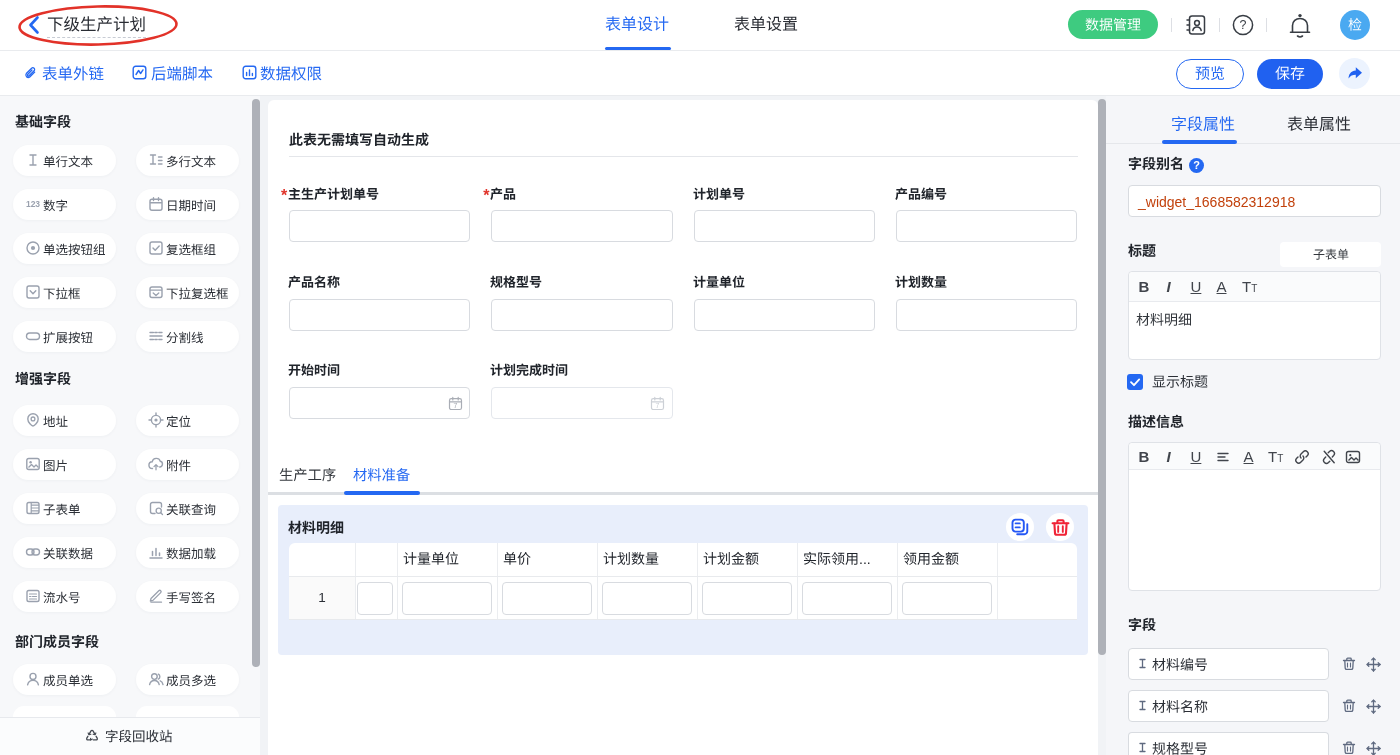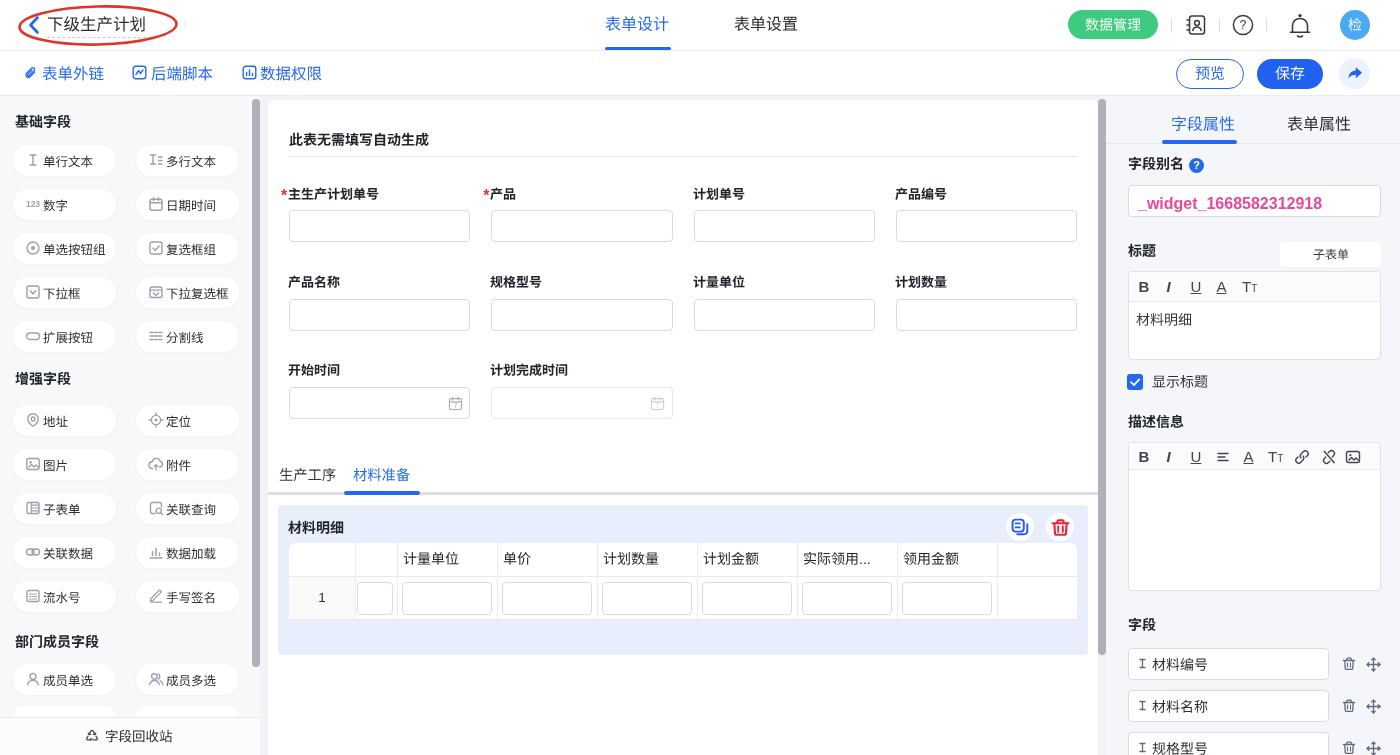--- a/index.html
+++ b/index.html
@@ -447,21 +447,21 @@
       <path fill="currentColor" transform="translate(0,15.7) scale(0.016,-0.016)" d="M252 -79C275 -64 312 -51 591 38C587 54 581 83 579 104L335 31V251C395 292 449 337 492 385C570 175 710 23 917 -46C928 -26 950 3 967 19C868 48 783 97 714 162C777 201 850 253 908 302L846 346C802 303 732 249 672 207C628 259 592 319 566 385H934V450H536V539H858V601H536V686H902V751H536V840H460V751H105V686H460V601H156V539H460V450H65V385H397C302 300 160 223 36 183C52 168 74 140 86 122C142 142 201 170 258 203V55C258 15 236 -2 219 -11C231 -27 247 -61 252 -79Z M1221 437H1459V329H1221ZM1536 437H1785V329H1536ZM1221 603H1459V497H1221ZM1536 603H1785V497H1536ZM1709 836C1686 785 1645 715 1609 667H1366L1407 687C1387 729 1340 791 1299 836L1236 806C1272 764 1311 707 1333 667H1148V265H1459V170H1054V100H1459V-79H1536V100H1949V170H1536V265H1861V667H1693C1725 709 1760 761 1790 809Z M2214 736H2811V647H2214ZM2140 796V504C2140 344 2131 121 2032 -36C2051 -43 2084 -62 2098 -74C2200 90 2214 334 2214 504V587H2886V796ZM2360 381H2537V310H2360ZM2605 381H2787V310H2605ZM2668 120 2698 76 2605 73V150H2832V-12C2832 -22 2829 -26 2817 -26C2805 -27 2768 -27 2724 -25C2731 -41 2740 -62 2743 -79C2806 -79 2847 -79 2871 -70C2896 -60 2902 -45 2902 -12V204H2605V261H2858V429H2605V488C2694 495 2778 505 2843 517L2798 563C2678 540 2453 527 2271 524C2278 511 2285 489 2287 475C2366 475 2453 478 2537 483V429H2292V261H2537V204H2252V-81H2321V150H2537V71L2361 65L2365 8C2463 12 2596 19 2729 26L2755 -22L2802 -4C2784 32 2746 91 2713 134Z M3172 840V-79H3247V840ZM3080 650C3073 569 3055 459 3028 392L3087 372C3113 445 3131 560 3137 642ZM3254 656C3283 601 3313 528 3323 483L3379 512C3368 554 3337 625 3307 679ZM3334 27V-44H3949V27H3697V278H3903V348H3697V556H3925V628H3697V836H3621V628H3497C3510 677 3522 730 3532 782L3459 794C3436 658 3396 522 3338 435C3356 427 3390 410 3405 400C3431 443 3454 496 3474 556H3621V348H3409V278H3621V27Z"></path>
     </svg>
 <div style="left:1106px;top:143px;width:294px;height:1px;background:#e5e7eb"></div>
 <div style="left:1162px;top:140px;width:75px;height:4px;background:#2468f2;border-radius:2px"></div>
 <svg class="t" style="left:1128px;top:155.3px;width:57px;height:19px;color:#20242b;" viewBox="0 0 57 19">
       <path fill="currentColor" transform="translate(0,13.7) scale(0.014,-0.014)" d="M435 366V313H63V199H435V50C435 36 429 32 409 32C389 32 313 32 252 34C272 2 296 -52 304 -88C387 -88 451 -86 498 -68C548 -50 563 -17 563 47V199H938V313H563V329C648 378 727 443 786 504L706 566L678 560H234V449H557C519 418 476 387 435 366ZM404 821C418 802 431 778 442 755H67V525H185V642H807V525H931V755H585C571 787 548 827 524 857Z M1522 811V688C1522 617 1511 533 1414 471C1434 457 1473 422 1492 400H1457V299H1554L1493 284C1522 211 1558 148 1603 94C1543 54 1472 26 1392 9C1415 -16 1442 -63 1453 -94C1542 -69 1620 -35 1687 13C1747 -33 1817 -67 1900 -90C1916 -59 1949 -11 1974 13C1897 29 1831 55 1775 90C1841 163 1889 257 1918 379L1843 404L1823 400H1506C1610 473 1632 591 1632 685V709H1731V578C1731 484 1749 445 1845 445C1858 445 1888 445 1902 445C1923 445 1945 445 1960 451C1956 477 1953 516 1951 544C1938 540 1915 537 1901 537C1891 537 1866 537 1856 537C1843 537 1841 548 1841 576V811ZM1594 299H1775C1753 246 1723 201 1686 162C1647 202 1616 248 1594 299ZM1103 752V189L1023 179L1041 67L1103 77V-69H1218V95L1439 131L1434 233L1218 204V307H1418V411H1218V511H1421V615H1218V682C1302 707 1392 737 1467 770L1373 862C1306 825 1201 781 1106 752L1107 751Z M2599 728V162H2716V728ZM2809 829V54C2809 37 2802 31 2784 31C2766 31 2709 31 2652 33C2669 -1 2686 -56 2691 -90C2777 -91 2837 -87 2876 -67C2915 -47 2928 -13 2928 53V829ZM2189 701H2382V563H2189ZM2080 806V457H2498V806ZM2205 436 2202 374H2053V265H2193C2176 147 2136 56 2021 -4C2046 -25 2078 -66 2092 -94C2235 -15 2285 108 2305 265H2403C2396 118 2388 59 2375 43C2366 33 2358 31 2344 31C2328 31 2297 31 2262 35C2280 4 2292 -44 2294 -79C2339 -80 2381 -79 2406 -75C2435 -70 2456 -61 2476 -35C2503 -1 2512 94 2521 328C2522 343 2523 374 2523 374H2315L2318 436Z M3236 503C3274 473 3320 435 3359 400C3256 350 3143 313 3028 290C3050 264 3078 213 3090 180C3140 192 3189 206 3238 222V-89H3358V-46H3735V-89H3859V361H3534C3672 449 3787 564 3857 709L3774 757L3754 751H3460C3480 776 3499 801 3517 827L3382 855C3322 761 3211 660 3047 588C3074 568 3112 522 3130 493C3218 538 3292 588 3355 643H3675C3623 574 3553 513 3471 461C3427 499 3373 540 3329 571ZM3735 63H3358V252H3735Z"></path>
     </svg>
 <div style="left:1189px;top:157.5px;width:15px;height:15px;background:#2468f2;border-radius:50%"></div>
 <div class="lt" style="left:1189px;top:159.2px;font-size:11px;color:#fff;font-weight:bold;width:15px;text-align:center">?</div>
 <div style="left:1128px;top:185px;width:253px;height:32px;background:#fff;border:1px solid #d8dbe0;border-radius:4px"></div>
-<div class="lt" style="left:1138px;top:193.5px;font-size:16px;color:#ec4899;font-weight:bold;">_widget_1668582312918</div>
+<div class="lt" style="left:1138px;top:193.5px;font-size:14px;color:#c2410c;font-weight:normal;">_widget_1668582312918</div>
 <svg class="t" style="left:1128px;top:242.3px;width:29px;height:19px;color:#20242b;" viewBox="0 0 29 19">
       <path fill="currentColor" transform="translate(0,13.7) scale(0.014,-0.014)" d="M467 788V676H908V788ZM773 315C816 212 856 78 866 -4L974 35C961 119 917 248 872 349ZM465 345C441 241 399 132 348 63C374 50 421 18 442 1C494 79 544 203 573 320ZM421 549V437H617V54C617 41 613 38 600 38C587 38 545 37 505 39C521 4 536 -49 539 -84C607 -84 656 -82 693 -62C731 -42 739 -8 739 51V437H964V549ZM173 850V652H34V541H150C124 429 74 298 16 226C37 195 66 142 77 109C113 161 146 238 173 321V-89H292V385C319 342 346 296 360 266L424 361C406 385 321 489 292 520V541H409V652H292V850Z M1196 607H1344V560H1196ZM1196 730H1344V683H1196ZM1090 811V479H1455V811ZM1680 517C1675 279 1662 169 1455 108C1474 91 1499 53 1509 30C1746 104 1772 246 1778 517ZM1731 169C1787 126 1863 65 1899 27L1969 101C1929 137 1852 195 1796 234ZM1094 299C1091 162 1078 42 1020 -34C1043 -46 1086 -74 1103 -89C1131 -49 1150 -1 1164 55C1243 -51 1367 -70 1552 -70H1936C1942 -40 1959 6 1975 28C1894 25 1620 25 1553 25C1465 25 1391 28 1332 46V166H1477V253H1332V334H1498V421H1044V334H1231V105C1212 124 1197 147 1183 177C1187 213 1189 252 1191 292ZM1526 642V223H1624V557H1826V229H1927V642H1747L1782 714H1965V809H1495V714H1664C1657 689 1648 664 1639 642Z"></path>
     </svg>
 <div style="left:1280px;top:242px;width:101px;height:25px;background:#fff;border-radius:4px"></div>
 <svg class="t" style="left:1312.5px;top:247.2px;width:37px;height:16px;color:#33373d;" viewBox="0 0 37 16">
       <path fill="currentColor" transform="translate(0,11.8) scale(0.012,-0.012)" d="M465 540V395H51V320H465V20C465 2 458 -3 438 -4C416 -5 342 -6 261 -2C273 -24 287 -58 293 -80C389 -80 454 -78 491 -66C530 -54 543 -31 543 19V320H953V395H543V501C657 560 786 650 873 734L816 777L799 772H151V698H716C645 640 548 579 465 540Z M1252 -79C1275 -64 1312 -51 1591 38C1587 54 1581 83 1579 104L1335 31V251C1395 292 1449 337 1492 385C1570 175 1710 23 1917 -46C1928 -26 1950 3 1967 19C1868 48 1783 97 1714 162C1777 201 1850 253 1908 302L1846 346C1802 303 1732 249 1672 207C1628 259 1592 319 1566 385H1934V450H1536V539H1858V601H1536V686H1902V751H1536V840H1460V751H1105V686H1460V601H1156V539H1460V450H1065V385H1397C1302 300 1160 223 1036 183C1052 168 1074 140 1086 122C1142 142 1201 170 1258 203V55C1258 15 1236 -2 1219 -11C1231 -27 1247 -61 1252 -79Z M2221 437H2459V329H2221ZM2536 437H2785V329H2536ZM2221 603H2459V497H2221ZM2536 603H2785V497H2536ZM2709 836C2686 785 2645 715 2609 667H2366L2407 687C2387 729 2340 791 2299 836L2236 806C2272 764 2311 707 2333 667H2148V265H2459V170H2054V100H2459V-79H2536V100H2949V170H2536V265H2861V667H2693C2725 709 2760 761 2790 809Z"></path>
     </svg>
 <div style="left:1128px;top:271px;width:253px;height:89px;background:#fff;border:1px solid #dfe2e7;border-radius:4px"></div>
 <div style="left:1129px;top:272px;width:251px;height:30px;background:#fafbfc;border-bottom:1px solid #e8eaee;border-radius:4px 4px 0 0"></div>
 <div class="lt" style="left:1138.5px;top:278px;font-size:15px;color:#41454c;font-weight:bold;">B</div>

